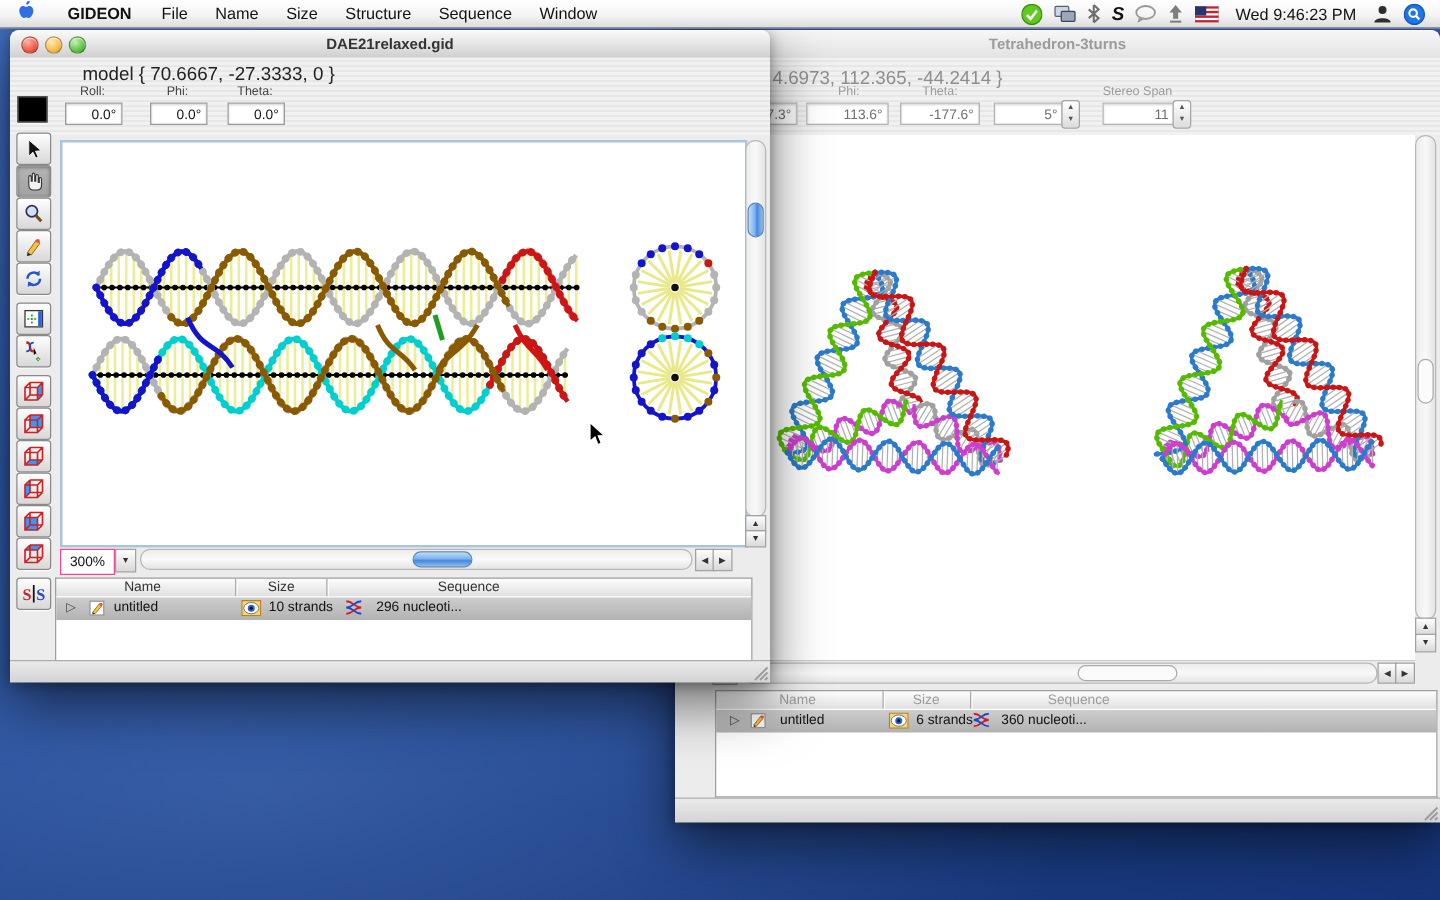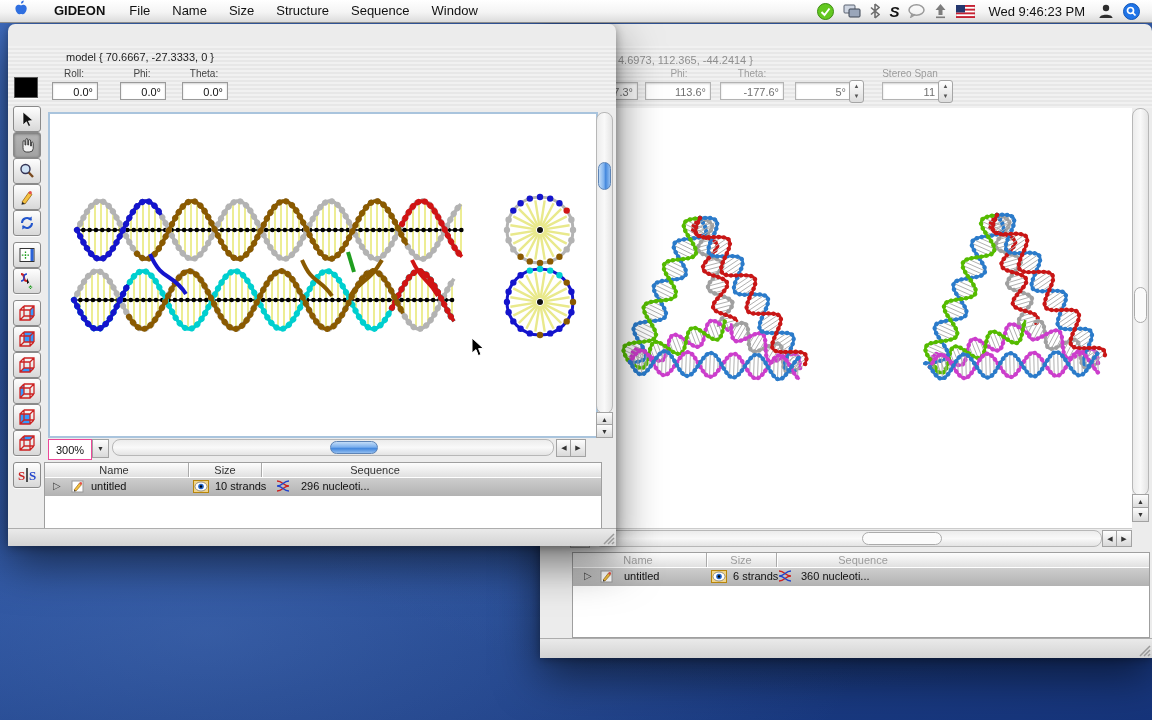--- a/index.html
+++ b/index.html
@@ -26,21 +26,21 @@
   .titlebar{position:absolute;left:0;top:0;right:0;height:22px;border-radius:7px 7px 0 0;
     background:linear-gradient(#fbfbfb,#cfcfcf);border-bottom:1px solid #9a9a9a;
     text-align:center;font-size:12px;font-weight:bold;color:#333;line-height:22px}
   .titlebar.inactive{background:linear-gradient(#f7f7f7,#e3e3e3);color:#9b9b9b;border-bottom:1px solid #b5b5b5}
   .lights{position:absolute;left:9px;top:5px;display:flex;gap:5px}
   .light{width:12px;height:12px;border-radius:50%;border:1px solid rgba(0,0,0,.25);box-shadow:inset 0 1px 1px rgba(255,255,255,.7)}
   .l-red{background:radial-gradient(circle at 35% 30%,#ffb4a8,#f0594a 60%,#c33a2c)}
   .l-yel{background:radial-gradient(circle at 35% 30%,#ffe9b0,#f5bd4f 60%,#cc9426)}
   .l-grn{background:radial-gradient(circle at 35% 30%,#c9f3b5,#5fc248 60%,#3a9a2d)}
   .pins{background:repeating-linear-gradient(#f1f1f1 0 2px,#e7e7e7 2px 4px)}
-  .modeltxt{position:absolute;font-size:11px;color:#222;white-space:nowrap}
+  .modeltxt{position:absolute;font-size:15px;color:#222;white-space:nowrap}
   .modeltxt.dim{color:#8e8e8e}
   .lbl{position:absolute;font-size:10px;color:#444;transform:translateX(-50%);white-space:nowrap}
   .lbl.dim{color:#9c9c9c}
   .fld{position:absolute;height:15px;background:#fff;border:1px solid #9a9a9a;font-size:11px;
     color:#111;text-align:right;padding:1px 4px 0 2px;box-shadow:inset 0 1px 2px rgba(0,0,0,.18)}
   .fld.dim{color:#6f6f6f;border-color:#b3b3b3}
   .stepper{position:absolute;width:13px;height:21px;border:1px solid #a5a5a5;border-radius:3px;
     background:linear-gradient(#fff,#ddd);font-size:6px;color:#555;text-align:center;line-height:10px}
   .swatch{position:absolute;background:#000;border:1px solid #555;box-shadow:0 1px 0 #fff}
   
@@ -128,20 +128,23 @@
       </svg>
     <svg width="17" height="17" viewBox="0 0 17 17">
         <circle cx="8.5" cy="8.5" r="8" fill="#1f74e8" stroke="#1356b4"></circle>
         <circle cx="7.5" cy="7.5" r="3" fill="none" stroke="#fff" stroke-width="1.7"></circle>
         <path d="M9.7,9.7 L12.5,12.5" stroke="#fff" stroke-width="1.7"></path>
       </svg>
   </span>
 </div>
 
 <div class="win" style="left:540px;top:24px;width:612px;height:633px;z-index:10">
+  <div class="titlebar inactive">
+    <span>Tetrahedron-3turns</span>
+  </div>
   <div class="pins abs" style="left:0;top:22px;width:612px;height:62px"></div>
   <span class="modeltxt dim" style="left:78px;top:30px">4.6973, 112.365, -44.2414 }</span>
   <span class="lbl dim" style="left:139px;top:44px">Phi:</span>
   <span class="lbl dim" style="left:212px;top:44px">Theta:</span>
   <span class="lbl dim" style="left:285px;top:60px">Stereo Angle</span>
   <span class="lbl dim" style="left:370px;top:44px">Stereo Span</span>
   <input class="fld dim" readonly="" style="left: 56px; top: 58px; width: 34px;" value="7.3°">
   <input class="fld dim" readonly="" style="left: 105px; top: 58px; width: 58px;" value="113.6°">
   <input class="fld dim" readonly="" style="left: 180px; top: 58px; width: 56px;" value="-177.6°">
   <input class="fld dim" readonly="" style="left: 255px; top: 58px; width: 48px;" value="5°">
@@ -658,20 +661,28 @@
     </div>
   </div>
   <div class="bbar" style="top:614px;height:19px">
     <svg class="grip" width="14" height="14">
         <path d="M13,3 L3,13 M13,7 L7,13 M13,11 L11,13" stroke="#9a9a9a" stroke-width="1.5"></path>
       </svg>
   </div>
 </div>
 
 <div class="win" style="left:8px;top:24px;width:608px;height:521px;z-index:20">
+  <div class="titlebar">
+    <span class="lights">
+      <span class="light l-red"></span>
+      <span class="light l-yel"></span>
+      <span class="light l-grn"></span>
+    </span>
+    <span>DAE21relaxed.gid</span>
+  </div>
   <div class="pins abs" style="left:0;top:22px;width:608px;height:62px"></div>
   <span class="modeltxt" style="left:58px;top:27px">model { 70.6667, -27.3333, 0 }</span>
   <div class="swatch" style="left:6px;top:53px;width:22px;height:19px"></div>
   <span class="lbl" style="left:66px;top:44px">Roll:</span>
   <span class="lbl" style="left:134px;top:44px">Phi:</span>
   <span class="lbl" style="left:196px;top:44px">Theta:</span>
   <input class="fld" readonly="" style="left: 44px; top: 58px; width: 38px;" value="0.0°">
   <input class="fld" readonly="" style="left: 112px; top: 58px; width: 38px;" value="0.0°">
   <input class="fld" readonly="" style="left: 174px; top: 58px; width: 38px;" value="0.0°">
 

